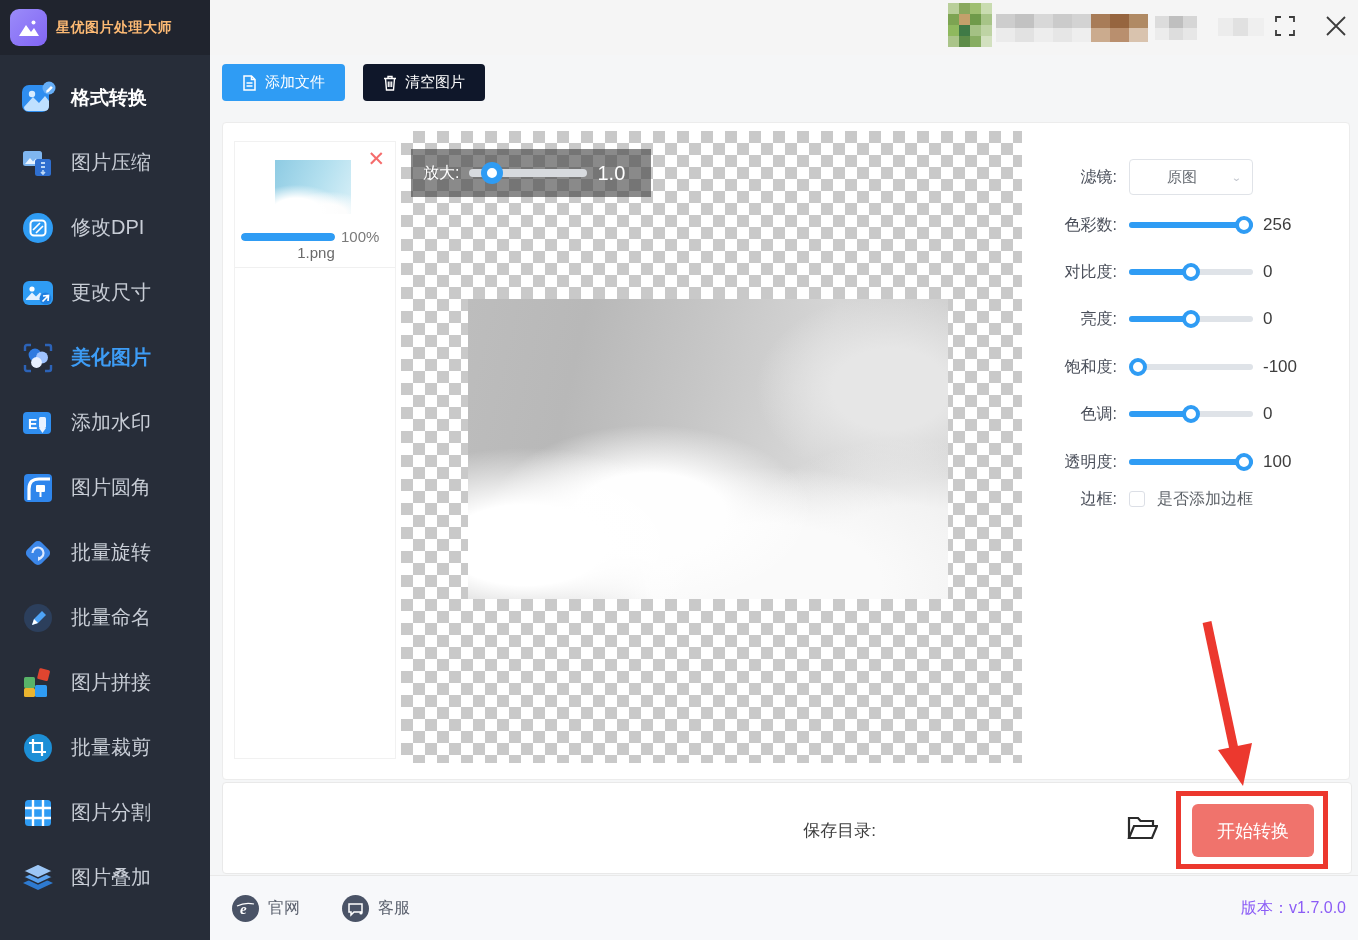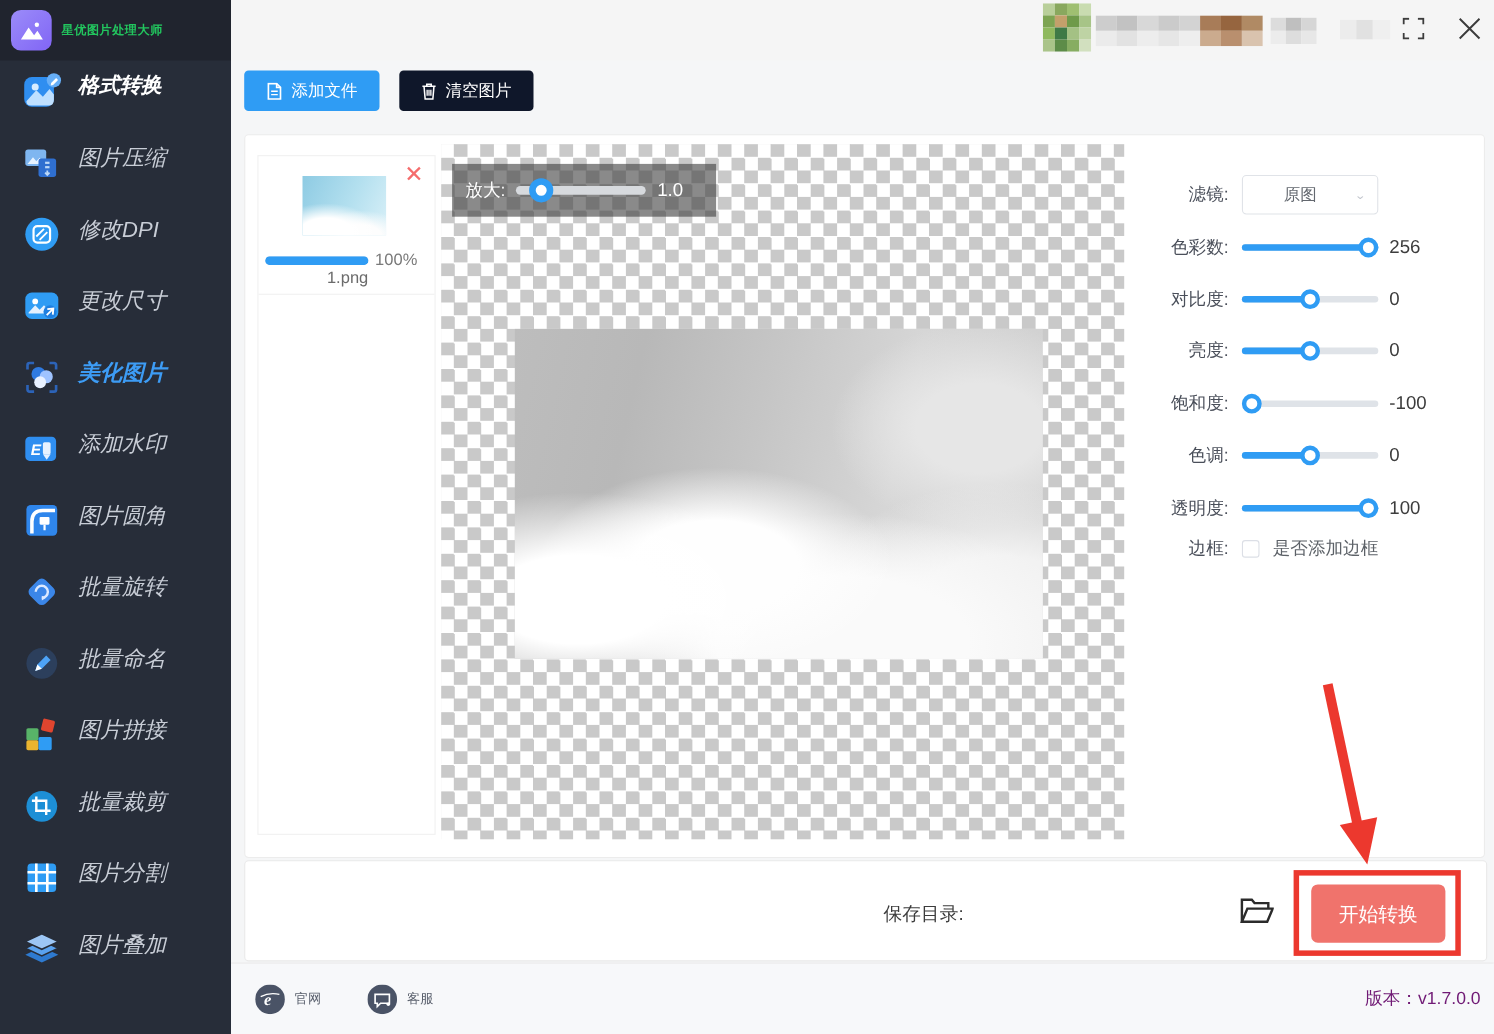--- a/index.html
+++ b/index.html
@@ -3,23 +3,23 @@
 <meta charset="utf-8">
 <style>
   * { margin:0; padding:0; box-sizing:border-box; }
   html,body { width:1358px; height:940px; }
   body { position:relative; overflow:hidden; background:#f5f6f7; font-family:"Liberation Sans", sans-serif; }
 
   
   .sidebar { position:absolute; left:0; top:0; width:210px; height:940px; background:#272d39; z-index:5; }
   .logo-row { height:55px; background:#20242e; display:flex; align-items:center; padding-left:10px; gap:9px; }
   .logo-badge { width:37px; height:37px; border-radius:9px; background:linear-gradient(135deg,#9b8cf9,#8165f5); display:flex; align-items:center; justify-content:center; }
-  .app-title { color:#22c55e; font-size:11px; font-weight:bold; letter-spacing:.5px; }
+  .app-title { color:#fdba74; font-size:14px; font-weight:bold; letter-spacing:.5px; }
   .menu { padding-top:10px; }
-  .menu-item { height:65px; display:flex; align-items:flex-start; padding-left:20px; gap:15px; cursor:pointer;font-style:italic; }
+  .menu-item { height:65px; display:flex; align-items:center; padding-left:20px; gap:15px; cursor:pointer; }
   .menu-item .mi-icon { width:36px; height:36px; flex:0 0 36px; display:flex; align-items:center; justify-content:center; }
   .menu-item .mi-label { color:#c8cdd6; font-size:20px; }
   .menu-item.featured .mi-label { color:#ffffff; font-size:19px; font-weight:bold; }
   .menu-item.active .mi-label { color:#3d9cf5; font-weight:bold; }
 
   
   .titlebar { position:absolute; left:210px; top:0; width:1148px; height:55px; background:#f5f5f5; }
   .px-avatar { position:absolute; left:738px; top:3px; }
   .px-name { position:absolute; left:786px; top:14px; }
   .px-g2 { position:absolute; left:945px; top:16px; }
@@ -52,21 +52,21 @@
   .thumb-name { position:absolute; left:0; top:102px; width:162px; text-align:center; color:#6b6b6b; font-size:15px; }
 
   .preview { position:absolute; left:178px; top:8px; width:621px; height:632px;
      background: conic-gradient(#c9c9c9 25%, #ffffff 0 50%, #c9c9c9 0 75%, #ffffff 0);
      background-size:24px 24px; }
   .zoombar { position:absolute; left:10px; top:18px; width:240px; height:48px; background:rgba(66,66,66,.62);
      display:flex; align-items:center; padding:0 12px; gap:10px; }
   .zoom-label { color:#fff; font-size:16px; white-space:nowrap; }
   .zoom-track { position:relative; width:118px; height:8px; border-radius:4px; background:#d7dade; }
   .zoom-track .s-thumb { position:absolute; top:-7px; width:22px; height:22px; border-radius:50%; background:#fff; border:6px solid #2f9cf4; cursor:pointer; }
-  .zoom-value { color:#fff; font-size:17px; }
+  .zoom-value { color:#fff; font-size:20px; }
   .gray-image { position:absolute; left:67px; top:168px; width:480px; height:300px;
      background:
        radial-gradient(55% 45% at 12% 82%, #ffffff 0 30%, rgba(250,250,250,0) 72%),
        radial-gradient(45% 40% at 38% 72%, #fefefe 0 35%, rgba(248,248,248,0) 75%),
        radial-gradient(60% 50% at 62% 95%, #fafafa 0 40%, rgba(246,246,246,0) 78%),
        radial-gradient(50% 55% at 92% 88%, #f2f2f2 0 35%, rgba(240,240,240,0) 75%),
        radial-gradient(40% 45% at 88% 30%, #e6e6e6 0 30%, rgba(230,230,230,0) 70%),
        linear-gradient(103deg,#bdbdbd 0%,#b8b8b8 22%,#c6c6c6 45%,#d6d6d6 68%,#cfcfcf 100%); }
 
   
@@ -93,22 +93,22 @@
   .folder-open-btn { position:absolute; left:903px; top:29px; width:32px; height:32px; cursor:pointer; }
   .annot-rect { position:absolute; left:953px; top:8px; width:152px; height:78px; border:5px solid #ec382e; }
   .start-btn { position:absolute; left:969px; top:21px; width:122px; height:53px; background:#f0736c; border:none; border-radius:6px;
      color:#fff; font-size:18px; font-family:inherit; cursor:pointer; }
   .annot-arrow { position:absolute; left:1140px; top:598px; width:170px; height:200px; pointer-events:none; z-index:9; }
 
   
   .footer { position:absolute; left:210px; top:875px; width:1148px; height:65px; background:#f7f8fa; border-top:1px solid #e9e9e9; }
   .footer-links { position:absolute; left:22px; top:0; height:100%; display:flex; align-items:center; gap:42px; }
   .f-link { display:flex; align-items:center; gap:9px; cursor:pointer; }
-  .f-link-label { color:#5b616e; font-size:12px;text-align:right; }
-  .version { position:absolute; right:12px; top:22px; color:#701a75; font-size:16px; }
+  .f-link-label { color:#5b616e; font-size:16px;text-align:right; }
+  .version { position:absolute; right:12px; top:22px; color:#8b5cf6; font-size:16px; }
 </style>
 </head>
 <body>
 
 <div class="sidebar">
   <div class="logo-row">
     <div class="logo-badge">
       <svg width="24" height="24" viewBox="0 0 24 24">
           <circle cx="16.5" cy="6.5" r="2" fill="#fff"></circle>
           <path d="M2 20 L9 9 L14 16 L17 12 L22 20 Z" fill="#fff"></path>

